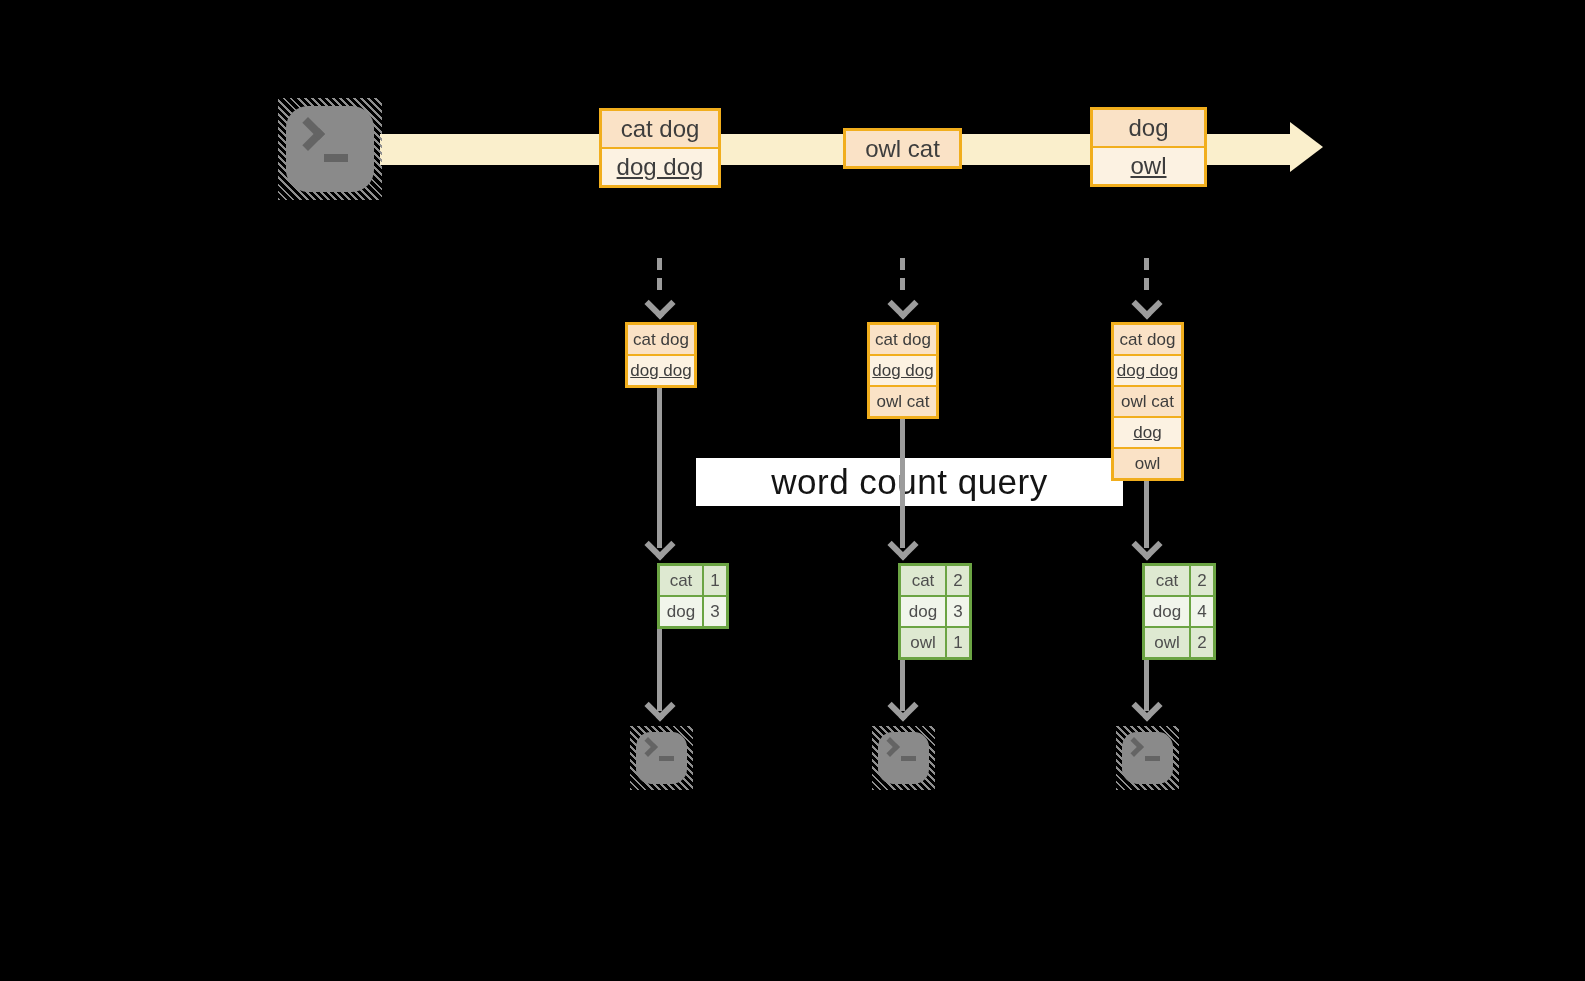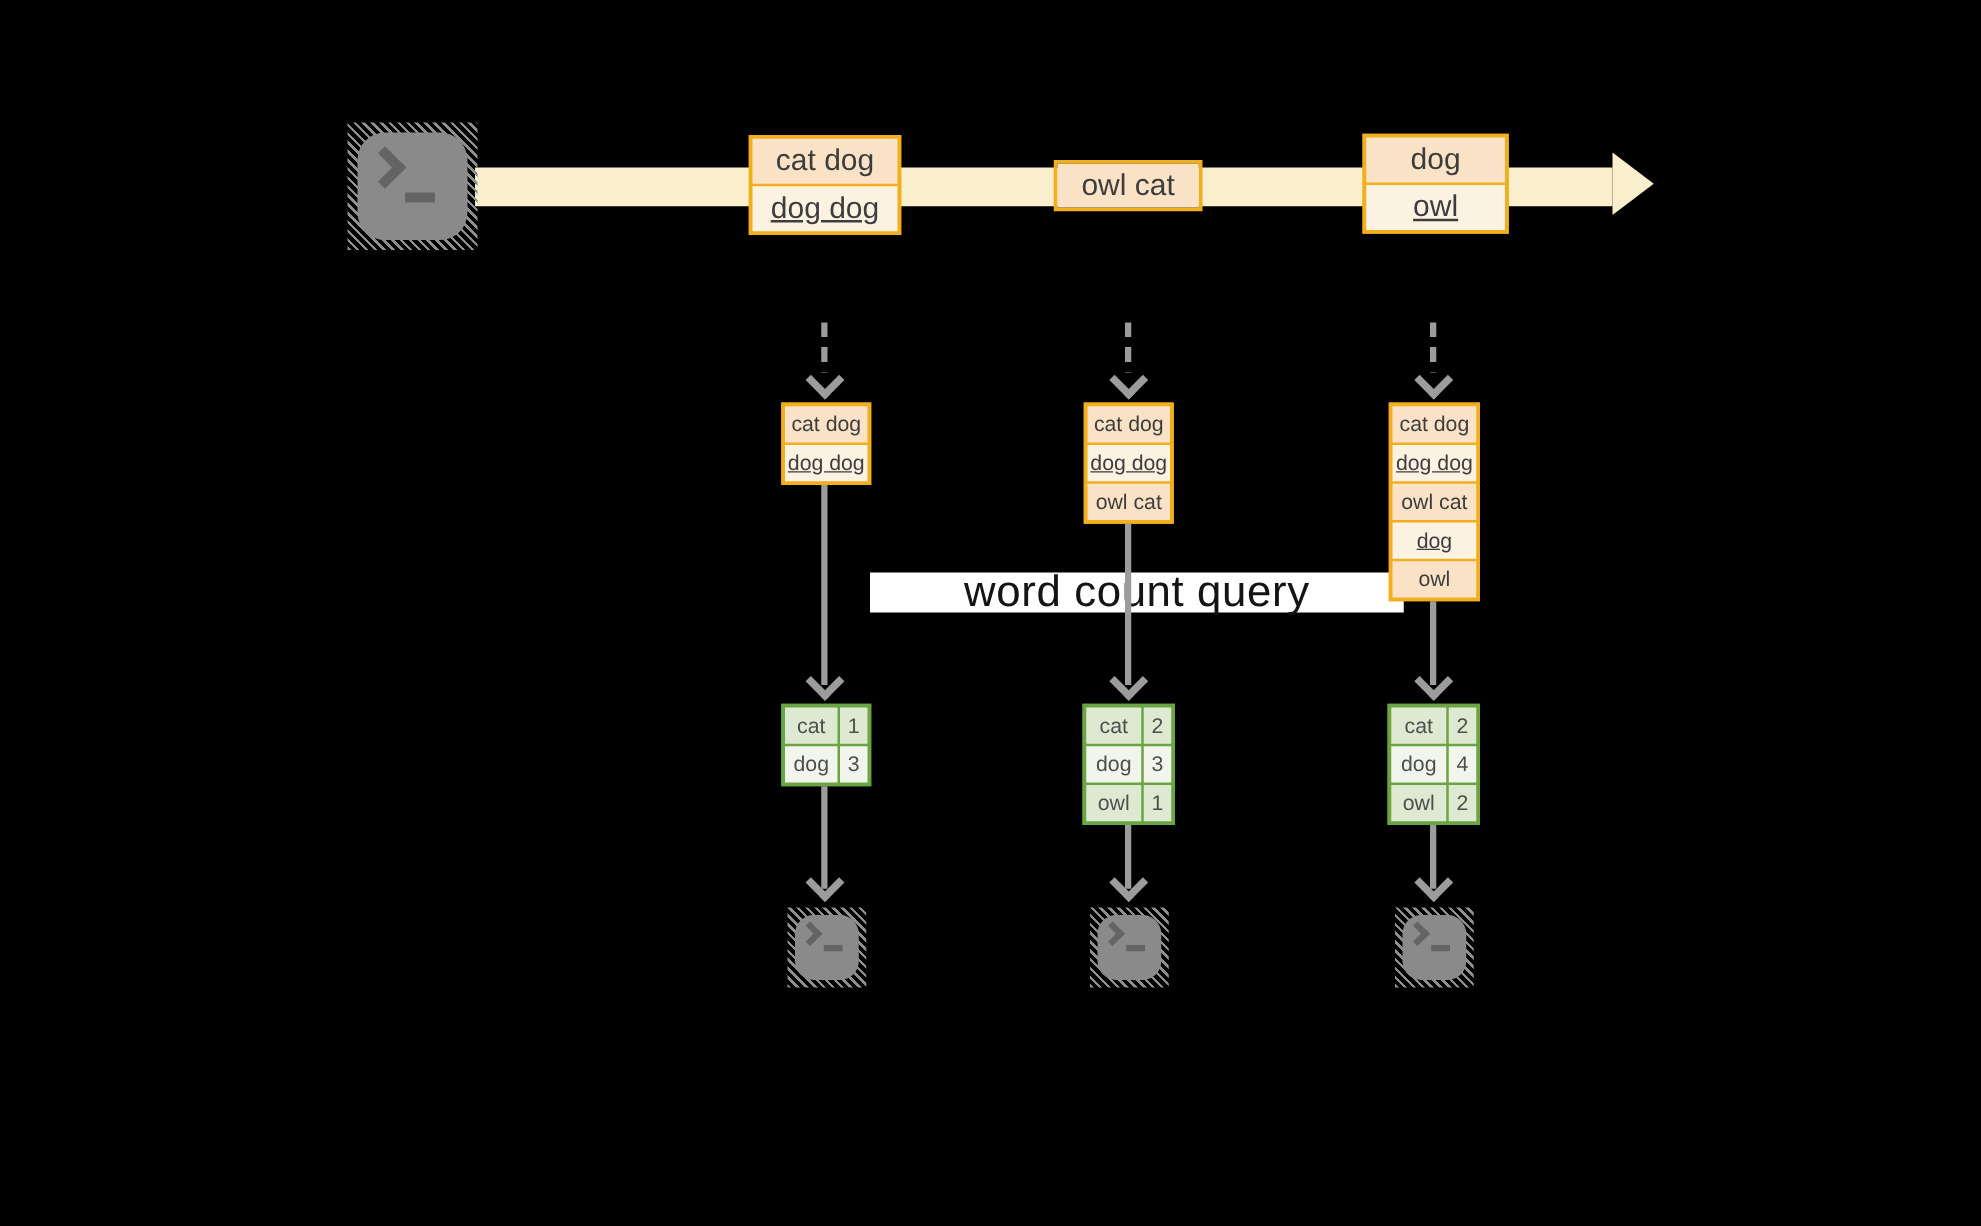--- a/index.html
+++ b/index.html
@@ -14,35 +14,35 @@
   
   .obox{position:absolute;border:3px solid #F1AE1D;box-sizing:border-box;background:#F1AE1D;z-index:2;}
   .obox .row{display:flex;align-items:center;justify-content:center;margin-top:2px;}
   .obox .row:first-child{margin-top:0;}
   .fill-a{background:#FAE2C6;}
   .fill-b{background:#FCF2E2;text-decoration:underline;}
   .batch .row{height:36px;font-size:24px;}
   .batch-single .row{height:35px;font-size:24px;}
   .state .row{height:29px;font-size:17px;}
   
-  .gtable{position:absolute;border:3px solid #6BA443;box-sizing:border-box;background:#6BA443;z-index:2;}
+  .gtable{position:absolute;border:3px solid #6BA443;box-sizing:border-box;background:#6BA443;z-index:2;margin-left:32px;}
   .gtable .trow{display:flex;height:29px;margin-top:2px;font-size:17px;color:#4e4e4e;}
   .gtable .trow:first-child{margin-top:0;}
   .gtable .cell-word{flex:1;display:flex;align-items:center;justify-content:center;margin-right:2px;}
   .gtable .cell-count{width:22px;display:flex;align-items:center;justify-content:center;}
   .g-a{background:#DEE9D1;}
   .g-b{background:#F1F5EB;}
   
   .vline{position:absolute;width:5px;background:#9C9C9C;z-index:3;}
   .vdash{position:absolute;width:5px;z-index:3;
     background:repeating-linear-gradient(to bottom,#9C9C9C 0 12px,transparent 12px 20px);}
   .chev-down{position:absolute;width:16px;height:16px;z-index:3;
     border-right:6px solid #9C9C9C;border-bottom:6px solid #9C9C9C;transform:rotate(45deg);}
   
-  .query-band{position:absolute;left:696px;top:458px;width:427px;height:32px;background:#FFFFFF;z-index:1;
+  .query-band{position:absolute;left:696px;top:458px;width:427px;height:48px;background:#FFFFFF;z-index:1;
     display:flex;align-items:center;justify-content:center;}
   .query-band span{font-size:35px;font-weight:300;letter-spacing:.5px;color:#141414;}
   
   .term{position:absolute;z-index:2;
     background:repeating-linear-gradient(45deg,#8f8f8f 0 2px,transparent 2px 5px);}
   .term .inner{position:absolute;background:#8A8A8A;}
   .term .chev{position:absolute;transform:rotate(-45deg);
     background:repeating-linear-gradient(45deg,#5f5f5f 0 2px,#737373 2px 4px);}
   .term .chev{background:none;}
   .term .chev{border-style:solid;border-color:transparent #646464 #646464 transparent;}

